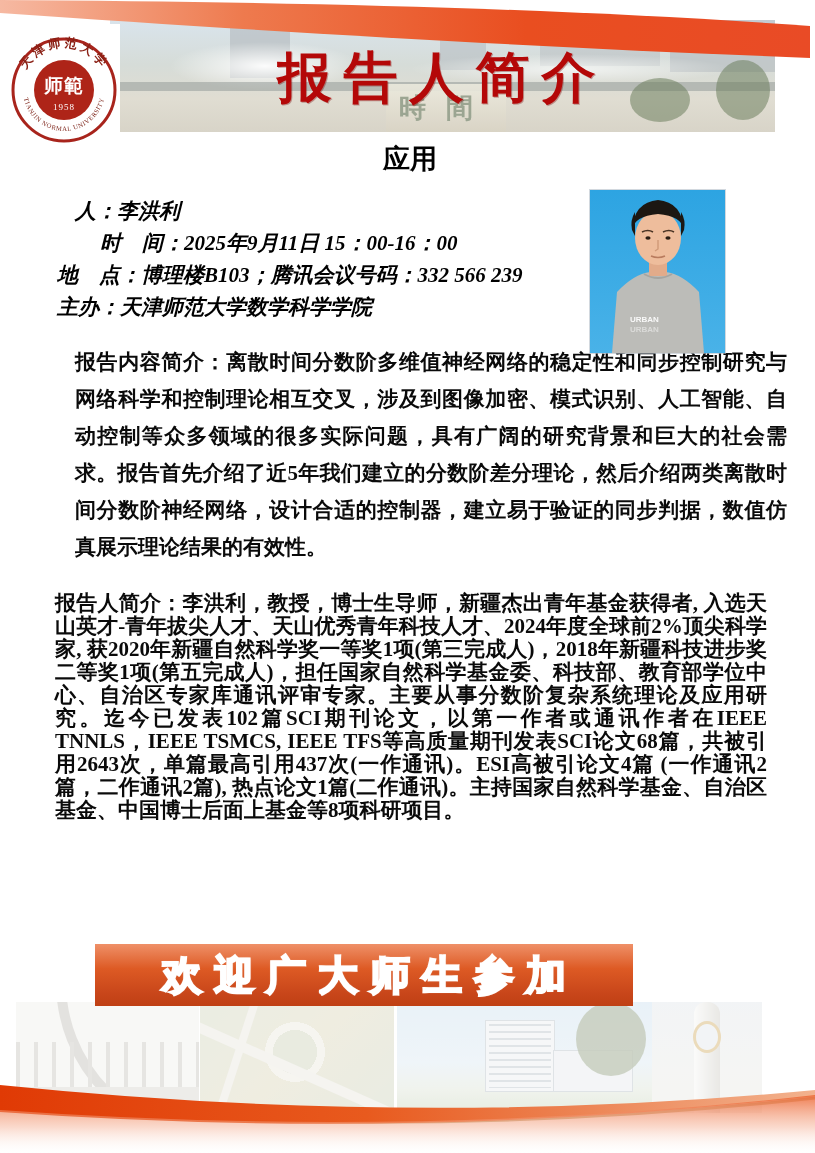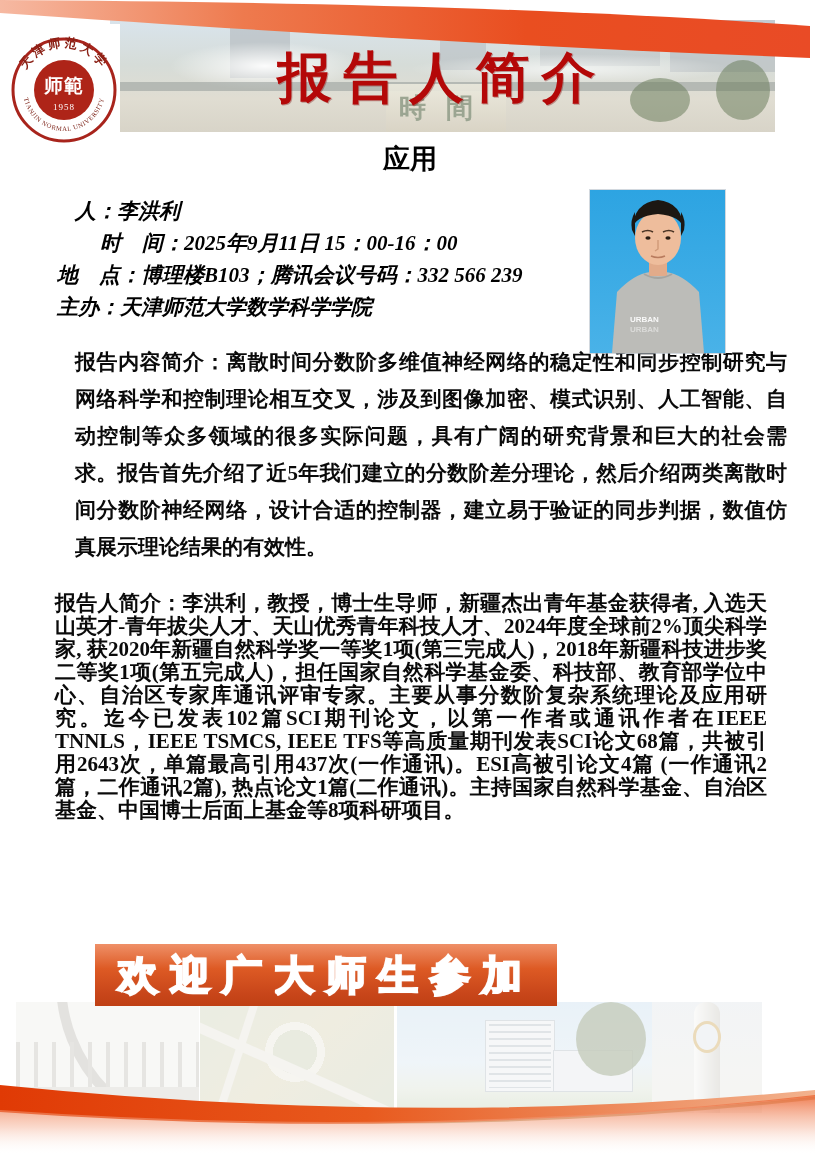--- a/index.html
+++ b/index.html
@@ -53,23 +53,23 @@
   
   .para{
     position:absolute;left:55px;width:712px;text-align:justify;
     font-size:21px;line-height:37px;font-weight:600;color:#0a0a0a;
   }
   .para .plabel{font-weight:900;}
   .abstract{top:344px;margin-left:20px;}
   .bio{top:592px;line-height:23px;}
   
   .welcome{
-    position:absolute;left:95px;top:944px;width:462px;height:62px;z-index:6;
+    position:absolute;left:95px;top:944px;width:526px;height:62px;z-index:6;
     background:linear-gradient(180deg,#ef9068 0%,#dd5a24 40%,#c8461a 80%,#bf4014 100%);
-    display:flex;align-items:center;justify-content:center;
+    display:flex;align-items:center;justify-content:center;padding-left:12px;
   }
   .welcome-text{
     font-family:"DejaVu Sans","Liberation Sans",sans-serif;
     font-size:40px;font-weight:900;letter-spacing:12px;color:#d9521d;
     -webkit-text-stroke:2.2px #ffffff;
     text-shadow:0 0 1px #fff,0 0 2px #fff;
     white-space:nowrap;
   }
   
   .strip{position:absolute;left:0;top:1002px;width:815px;height:111px;z-index:4;}

